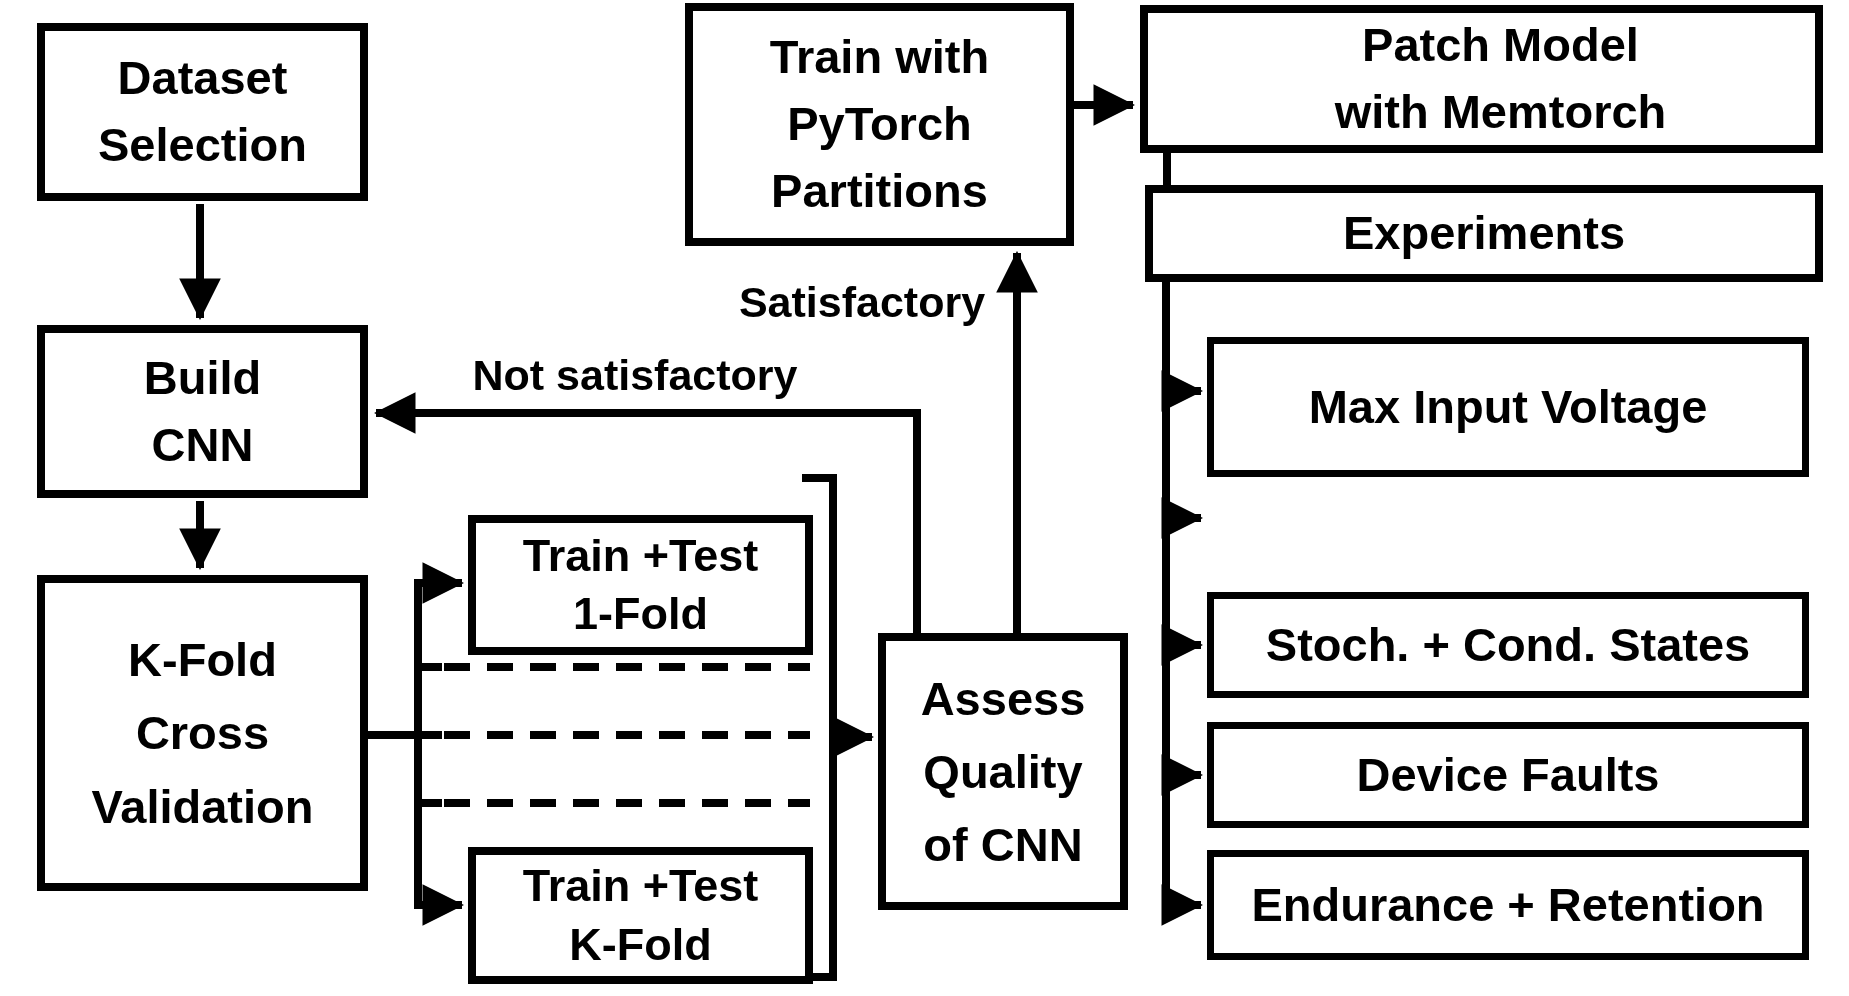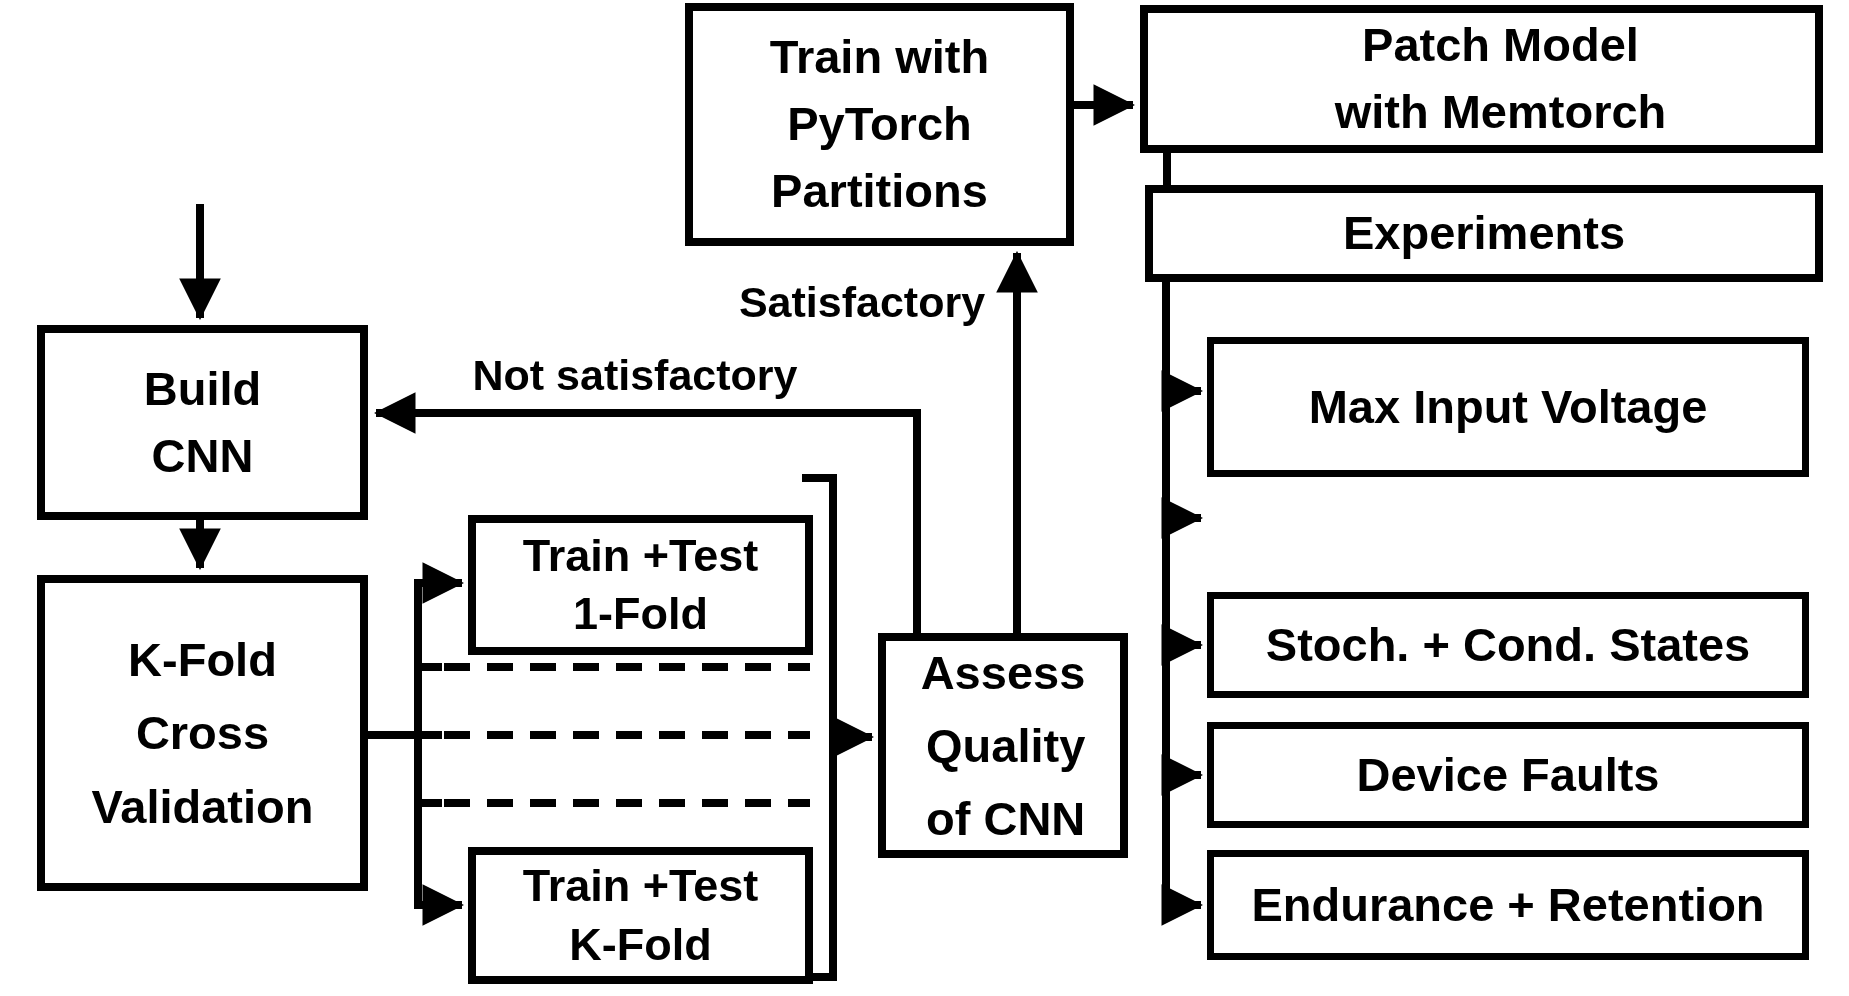--- a/index.html
+++ b/index.html
@@ -71,43 +71,47 @@
     <line x1="1167" y1="148" x2="1167" y2="189"></line>
 
     <line x1="1166" y1="277" x2="1166" y2="909"></line>
     <line x1="1166" y1="391" x2="1201" y2="391" marker-end="url(#ah)"></line>
     <line x1="1166" y1="518" x2="1201" y2="518" marker-end="url(#ah)"></line>
     <line x1="1166" y1="645" x2="1201" y2="645" marker-end="url(#ah)"></line>
     <line x1="1166" y1="775" x2="1201" y2="775" marker-end="url(#ah)"></line>
     <line x1="1166" y1="905" x2="1201" y2="905" marker-end="url(#ah)"></line>
   </svg>
 
+  <div class="node" style="left:37px; top:23px; width:331px; height:178px;">
+    <span class="lbl">Dataset
+Selection</span>
+  </div>
 
-  <div class="node" style="left:37px; top:325px; width:331px; height:195px;">
+  <div class="node" style="left:37px; top:325px; width:331px; height:173px;">
     <span class="lbl">Build
 CNN</span>
   </div>
 
   <div class="node tall" style="left:37px; top:575px; width:331px; height:316px;">
     <span class="lbl">K-Fold
 Cross
 Validation</span>
   </div>
 
   <div class="node tight" style="left:468px; top:501px; width:345px; height:140px;">
     <span class="lbl">Train +Test
 1-Fold</span>
   </div>
 
   <div class="node tight" style="left:468px; top:833px; width:345px; height:137px;">
     <span class="lbl">Train +Test
 K-Fold</span>
   </div>
 
-  <div class="node tall" style="left:878px; top:633px; width:250px; height:225px;text-align:right;">
+  <div class="node tall" style="left:878px; top:633px; width:250px; height:277px;">
     <span class="lbl">Assess
 Quality
 of CNN</span>
   </div>
 
   <div class="node" style="left:685px; top:3px; width:389px; height:243px;">
     <span class="lbl">Train with
 PyTorch
 Partitions</span>
   </div>

